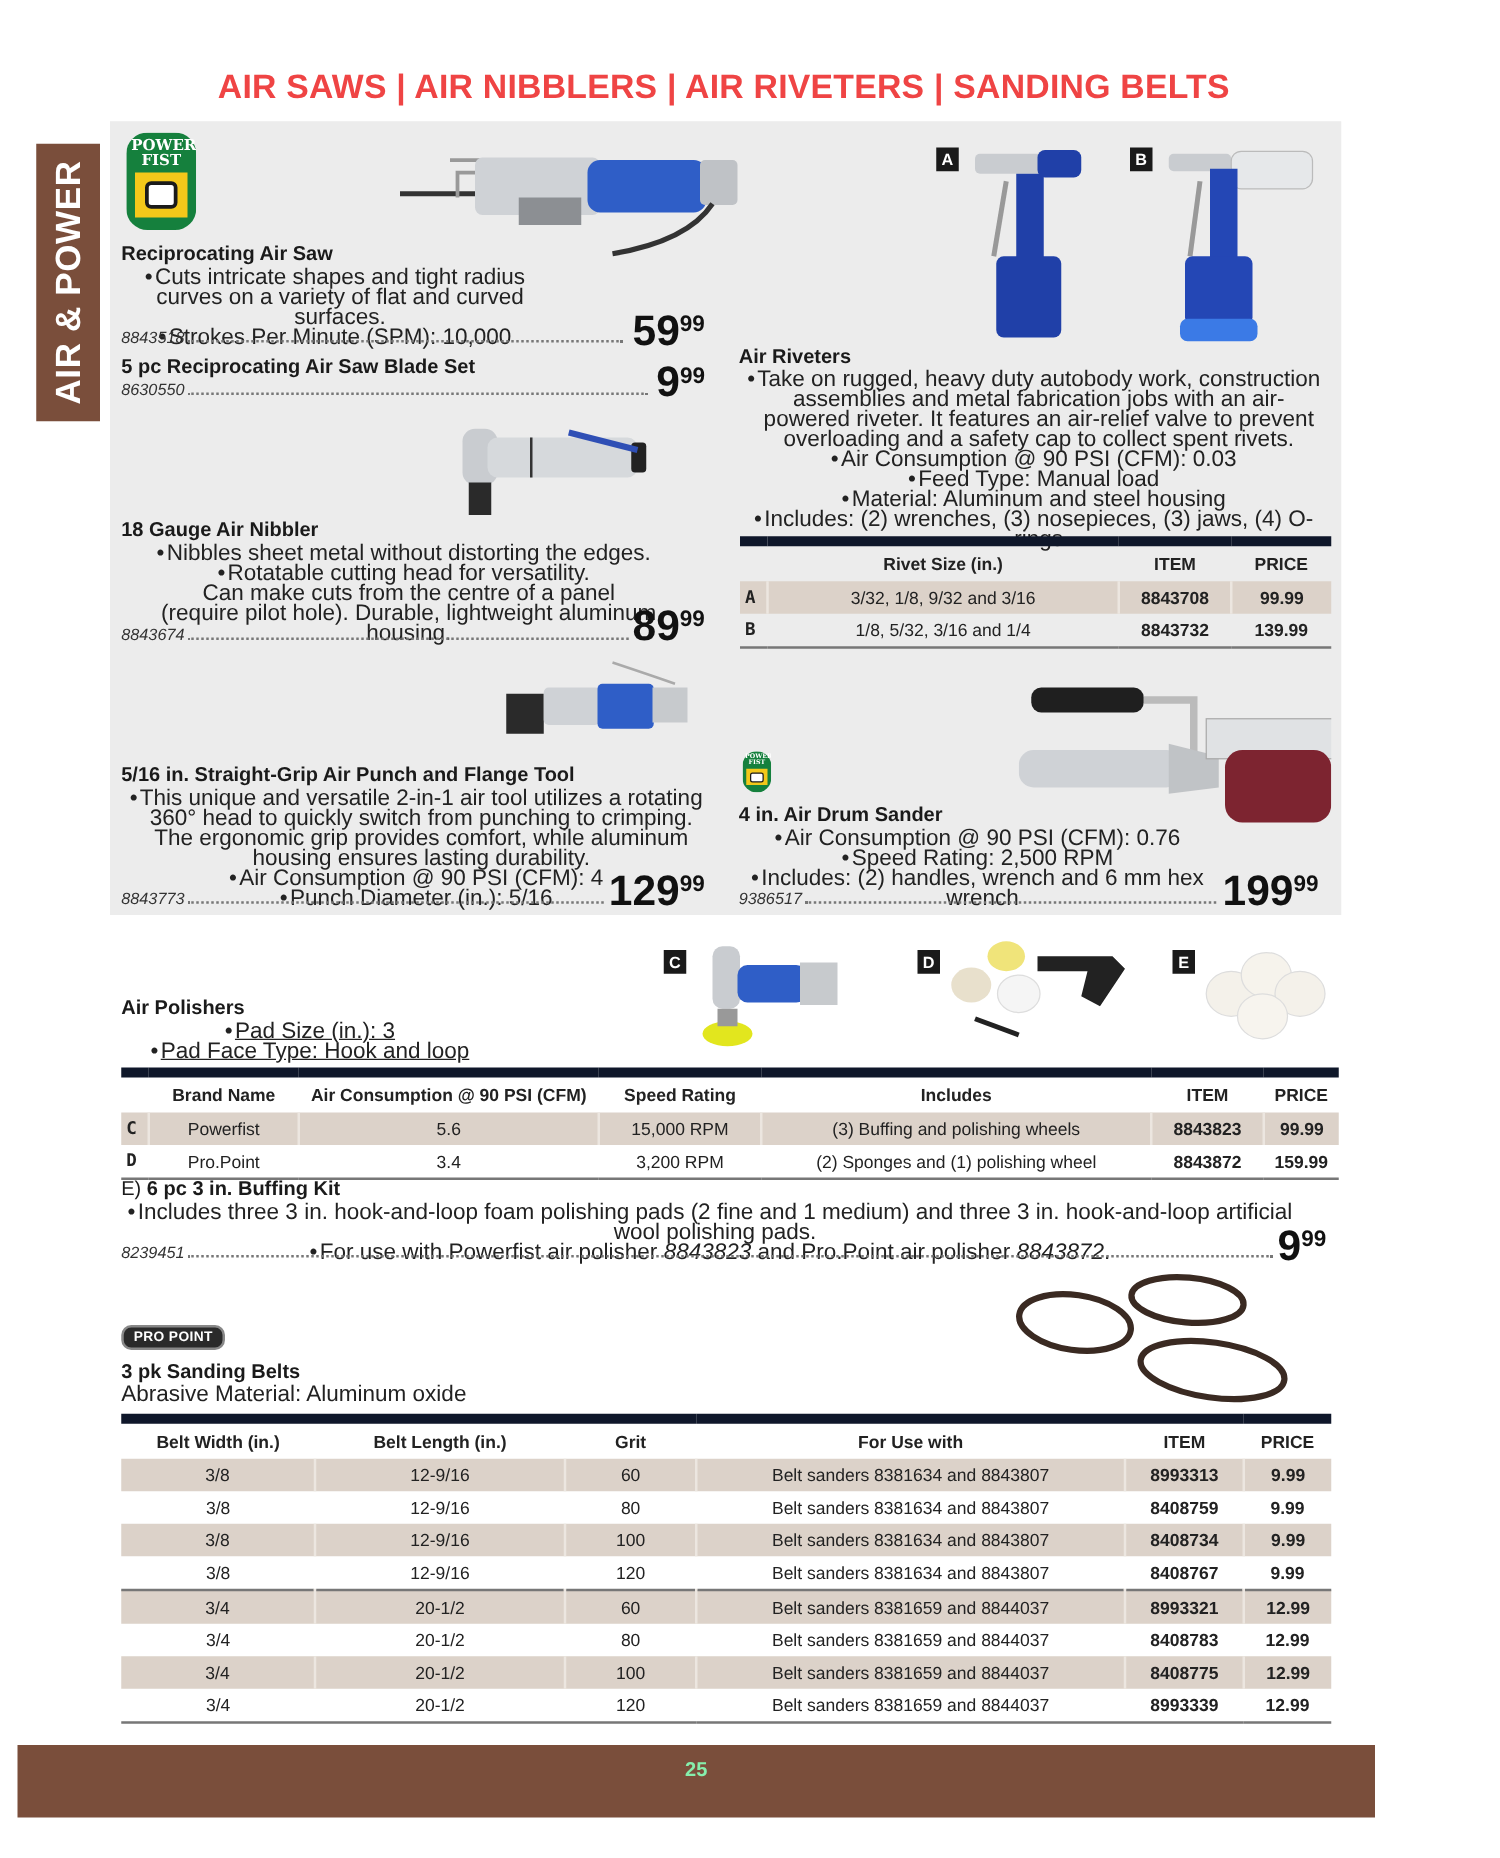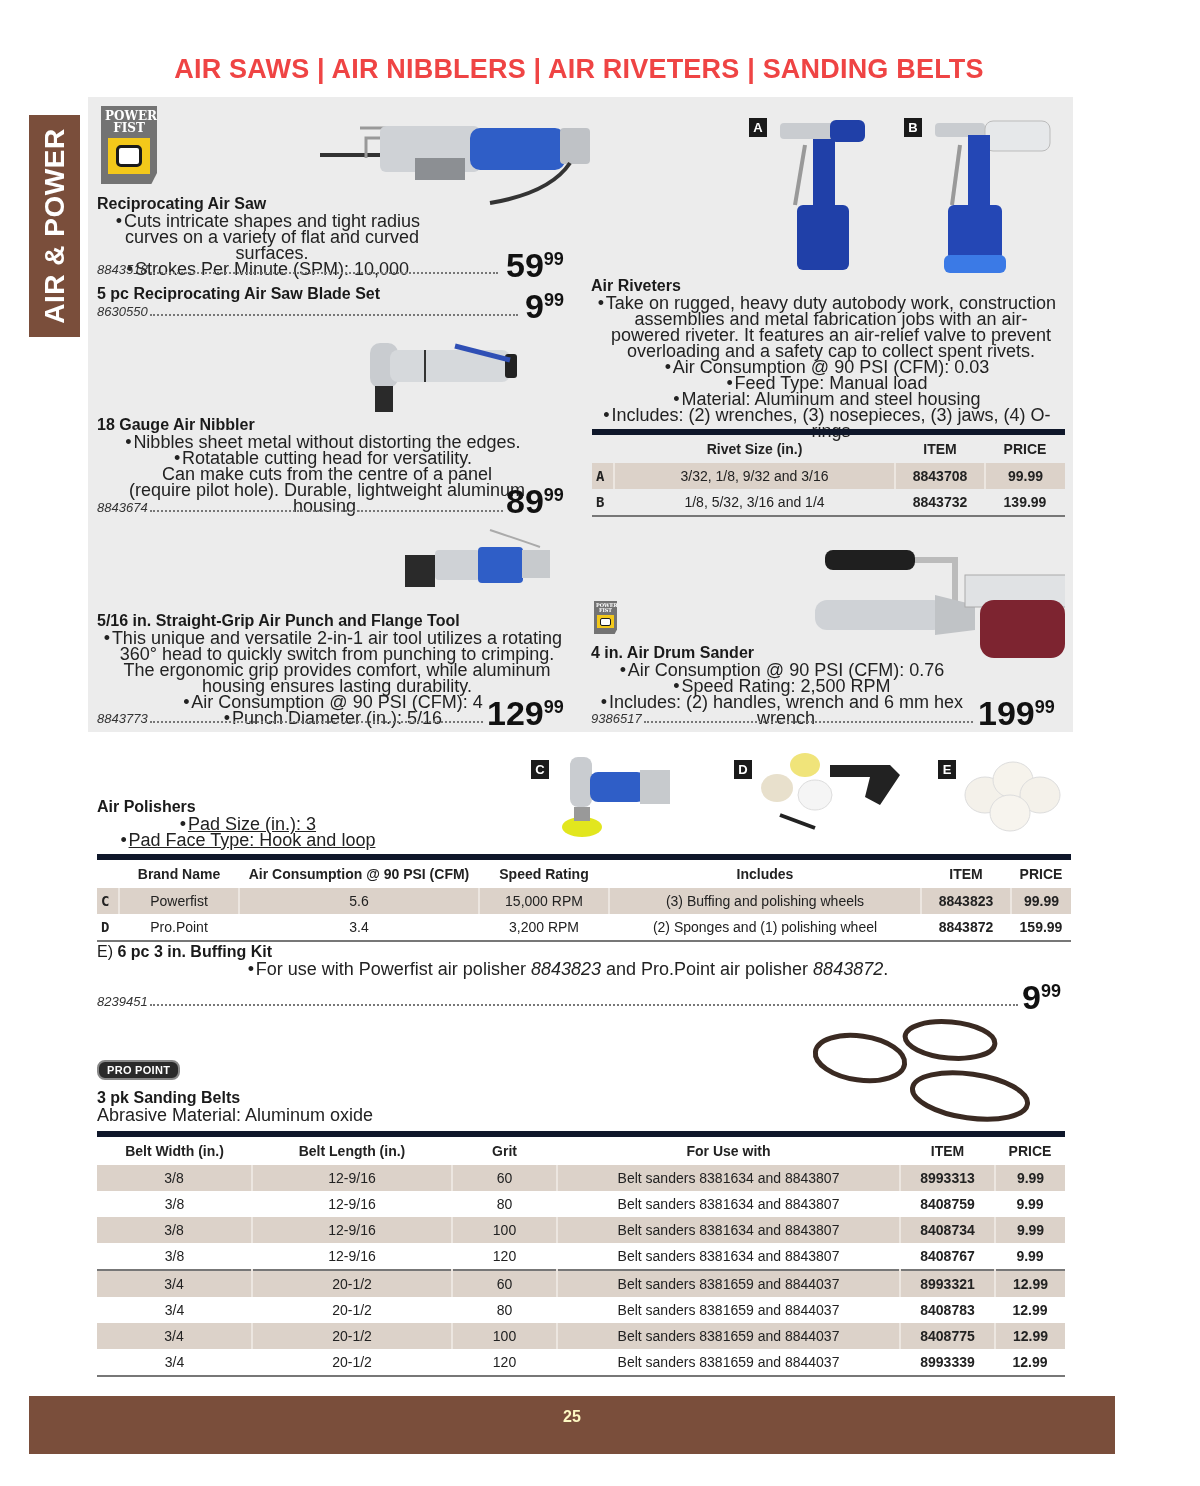--- a/index.html
+++ b/index.html
@@ -12,35 +12,35 @@
   .prod-title { font-size: 16px; font-weight: bold; color: #1a1a1a; }
   .bullets { font-size: 18px; line-height: 16px; color: #222; text-align: center; }
   .bullets .b { padding-left: 10px; text-indent: -10px; }
   .bullets .b::before { content: "•"; display: inline-block; width: 10px; text-indent: 0; }
   .sku-line { font-size: 13px; font-style: italic; color: #333; display: flex; align-items: flex-end; }
   .sku-line .dots { flex: 1; border-bottom: 2px dotted #777; margin: 0 4px 3px 2px; }
   .price { font-weight: bold; color: #111; line-height: 1; white-space: nowrap; }
   .price .d { font-size: 34px; }
   .price .c { font-size: 18px; vertical-align: top; position: relative; top: 2px; }
   .label-box { display: inline-block; background: #1a1a1a; color: #fff; font-size: 13px; font-weight: bold; width: 18px; height: 19px; text-align: center; line-height: 19px; }
-  .pf-logo { width: 56px; height: 78px; background: #737373; clip-path: polygon(0 0, 100% 0, 100% 86%, 90% 100%, 0 100%); padding: 4px; }
+  .pf-logo { width: 56px; height: 78px; background: #15803d; clip-path: polygon(0 0, 100% 0, 100% 86%, 90% 100%, 0 100%); padding: 4px; border-radius: 17px; }
   .pf-logo .t { color: #fff; font-size: 12px; font-weight: bold; text-align: center; line-height: 12px; font-family: "DejaVu Serif", serif; }
   .pf-logo .fist { margin: 4px auto 0; width: 42px; height: 36px; background: #f3c81a; display: flex; align-items: center; justify-content: center; }
   .pf-logo .fist div { width: 26px; height: 22px; border: 3px solid #1a1a1a; border-radius: 5px; background: #fff; }
   table { border-collapse: collapse; }
   .tbl { font-size: 14px; color: #222; }
   .tbl th { font-weight: bold; font-size: 14px; padding: 6px 4px; text-align: center; }
   .tbl td { padding: 5px 4px; text-align: center; }
   .tbl .shade td { background: #dcd2c9; }
   .tbl .shade td + td { border-left: 2px solid #ece6e0; }
   .tbl td.bold { font-weight: bold; }
   .tbl td.lbl { font-weight: bold; font-family: "DejaVu Sans Mono", monospace; text-align: left; width: 20px; }
-  .topline { border-top: 6px solid #0f172a; }
+  .topline { border-top: 8px solid #0f172a; }
   .botline { border-bottom: 2px solid #777; }
-  .footer { position: absolute; left: 29px; top: 1396px; width: 1086px; height: 58px; background: #7a4e3b; color: #fef9c3; font-weight: bold; font-size: 16px; text-align: center; line-height: 42px; }
+  .footer { position: absolute; left: 14px; top: 1396px; width: 1086px; height: 58px; background: #7a4e3b; color: #86efac; font-weight: bold; font-size: 16px; text-align: center; line-height: 42px; }
   .propoint { display: inline-block; background: #2a2a2a; color: #fff; font-size: 11px; font-weight: bold; padding: 2px 8px; border-radius: 8px; border: 2px solid #888; letter-spacing: 0.3px; }
   .shape { position: absolute; }
 </style>
 </head>
 <body>
 
 <div class="page-title">AIR SAWS | AIR NIBBLERS | AIR RIVETERS | SANDING BELTS</div>
 
 <div class="side-tab">
     <span>AIR &amp; POWER</span>
@@ -267,20 +267,21 @@
       <td class="bold">8843872</td>
       <td class="bold">159.99</td>
     </tr>
   </tbody>
 </table>
 
 <div class="abs prod-title" style="left:97px;top:943px;">
   <span style="font-weight:normal;">E)</span>&nbsp;<span>6 pc 3 in. Buffing Kit</span>
 </div>
 <div class="abs bullets" style="left:97px;top:961px;width:940px;">
+  <div class="b">Includes three 3 in. hook-and-loop foam polishing pads (2 fine and 1 medium) and three 3 in. hook-and-loop artificial wool polishing pads.</div>
   <div class="b"><span>For use with Powerfist air polisher </span><i>8843823</i><span> and Pro.Point air polisher </span><i>8843872</i><span>.</span></div>
 </div>
 <div class="abs sku-line" style="left:97px;top:994px;width:925px;">
   <span>8239451</span>
     <span class="dots"></span>
 </div>
 <div class="abs price" style="left:1022px;top:980px;"><span class="d">9</span><span class="c">99</span></div>
 
 <div class="abs" style="left:97px;top:1060px;"><span class="propoint">PRO POINT</span></div>
 <svg class="shape" style="left:810px;top:1018px;" width="230" height="110">

